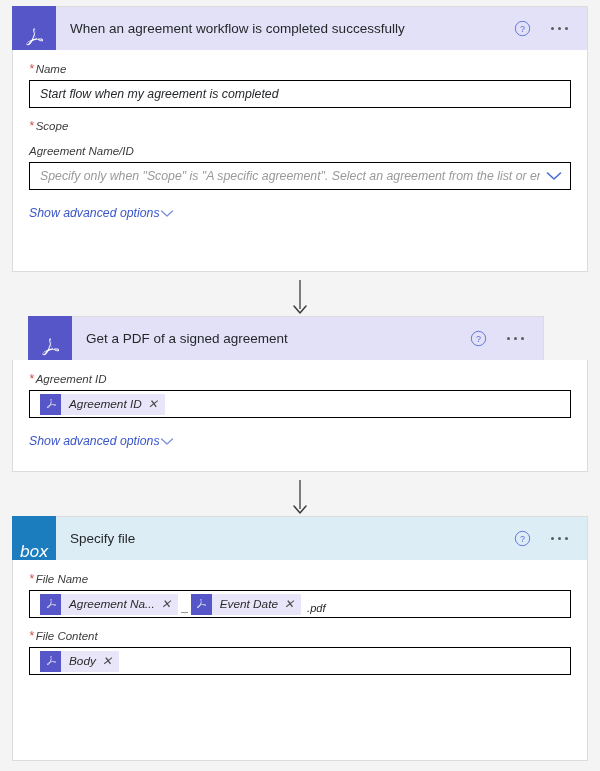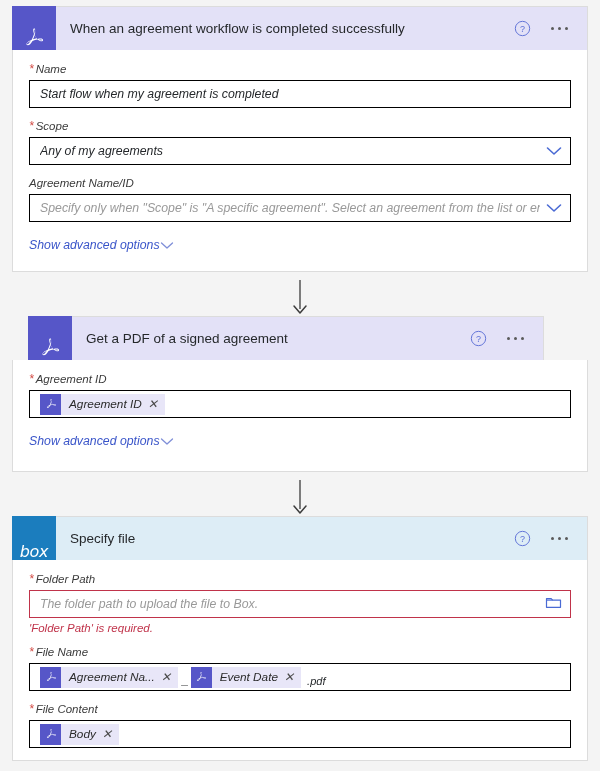--- a/index.html
+++ b/index.html
@@ -214,28 +214,20 @@
 
       <div class="field">
         <div class="flabel"><span class="req">*</span><span>Name</span></div>
         <div class="control">
           <div class="ctext">Start flow when my agreement is completed</div>
         </div>
       </div>
 
       <div class="field">
         <div class="flabel"><span class="req">*</span><span>Scope</span></div>
-        <div class="control">
-          <div class="ctext">Any of my agreements</div>
-          <span class="chevron">
-            <svg width="16" height="10" viewBox="0 0 16 10" aria-hidden="true">
-              <path d="M1.5 2 L8 8 L14.5 2" fill="none" stroke="#4a6ad4" stroke-width="1.6" stroke-linecap="round" stroke-linejoin="round"></path>
-            </svg>
-          </span>
-        </div>
       </div>
 
       <div class="field">
         <div class="flabel"><span>Agreement Name/ID</span></div>
         <div class="control">
           <div class="ctext placeholder">Specify only when "Scope" is "A specific agreement". Select an agreement from the list or enter th</div>
           <span class="chevron">
             <svg width="16" height="10" viewBox="0 0 16 10" aria-hidden="true">
               <path d="M1.5 2 L8 8 L14.5 2" fill="none" stroke="#4a6ad4" stroke-width="1.6" stroke-linecap="round" stroke-linejoin="round"></path>
             </svg>
@@ -339,33 +331,20 @@
         <i></i>
           <i></i>
           <i></i>
       </span>
     </div>
   </div>
 
   <div class="card" style="top:560px; height:201px;">
     <div class="card-body">
 
-      <div class="field">
-        <div class="flabel"><span class="req">*</span><span>Folder Path</span></div>
-        <div class="control error">
-          <div class="ctext placeholder">The folder path to upload the file to Box.</div>
-          <span class="chevron">
-            <svg width="17" height="15" viewBox="0 0 17 15" aria-hidden="true">
-              <path d="M1.5 12.3 V3.6 H6.2 L7.6 5.1 H15.5 V12.3 Z" fill="none" stroke="#4a6ad4" stroke-width="1.2" stroke-linejoin="round"></path>
-              <path d="M1.5 5.1 H7.6" fill="none" stroke="#4a6ad4" stroke-width="1.2"></path>
-            </svg>
-          </span>
-        </div>
-        <div class="errmsg">'Folder Path' is required.</div>
-      </div>
 
       <div class="field">
         <div class="flabel"><span class="req">*</span><span>File Name</span></div>
         <div class="control">
           <div class="tokens">
             <span class="chip">
               <span class="chip-icon">
                 <svg width="14" height="14" viewBox="0 0 26 26" aria-hidden="true">
                   <path fill="#ffffff" d="M13.6 3.3c-.9 0-1.4.7-1.4 1.8 0 1.1.3 2.4.8 3.8-.6 1.9-1.4 4-2.3 5.8-1.9.9-3.5 1.8-4.4 2.7-.7.7-1 1.4-.8 2 .2.5.7.8 1.4.8 1.4 0 3-1.6 4.6-4.3 1.6-.6 3.4-1.1 5.1-1.4 1.4 1.1 2.8 1.8 3.9 1.8 1 0 1.6-.5 1.6-1.3 0-.9-.9-1.5-2.5-1.5-.9 0-2 .1-3.2.4-1.1-1-2.1-2.3-2.8-3.6.5-1.6.8-3.1.8-4.2 0-1.6-.5-2.8-1.6-2.8zm.1 1.3c.4 0 .6.4.6 1.3 0 .8-.2 1.8-.5 3-.3-1.1-.5-2.1-.5-2.9 0-.9.1-1.4.4-1.4zm-.2 5.9c.6 1 1.3 2 2.1 2.8-1.2.2-2.4.6-3.6 1 .6-1.2 1.1-2.5 1.5-3.8zm6 3.9c.9 0 1.4.2 1.4.6 0 .3-.2.5-.6.5-.6 0-1.5-.4-2.4-1 .6-.1 1.2-.1 1.6-.1zM9.3 16.6c-1.1 1.7-2.1 2.6-2.8 2.6-.2 0-.4-.1-.5-.3-.1-.3.1-.7.5-1.1.6-.5 1.6-1.1 2.8-1.7z"></path>
                 </svg>

